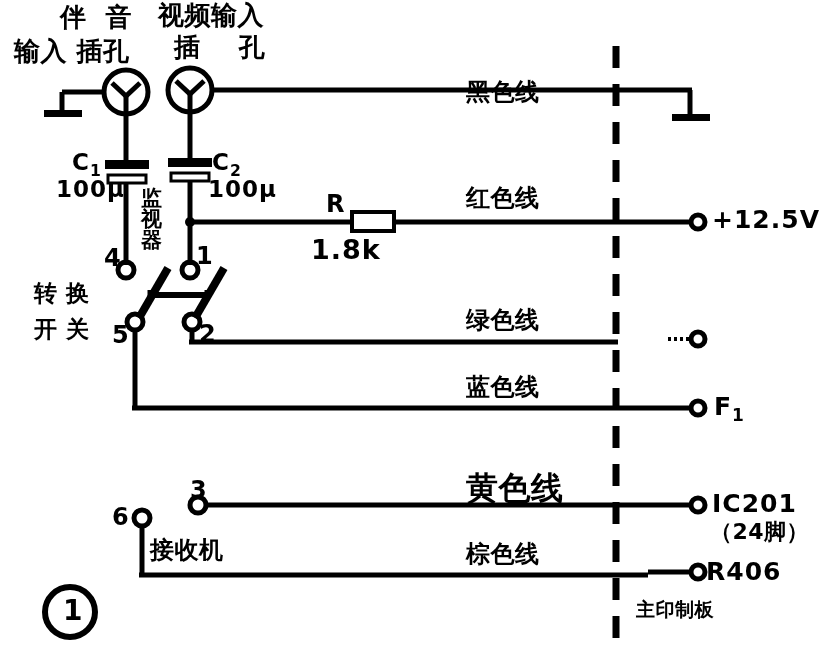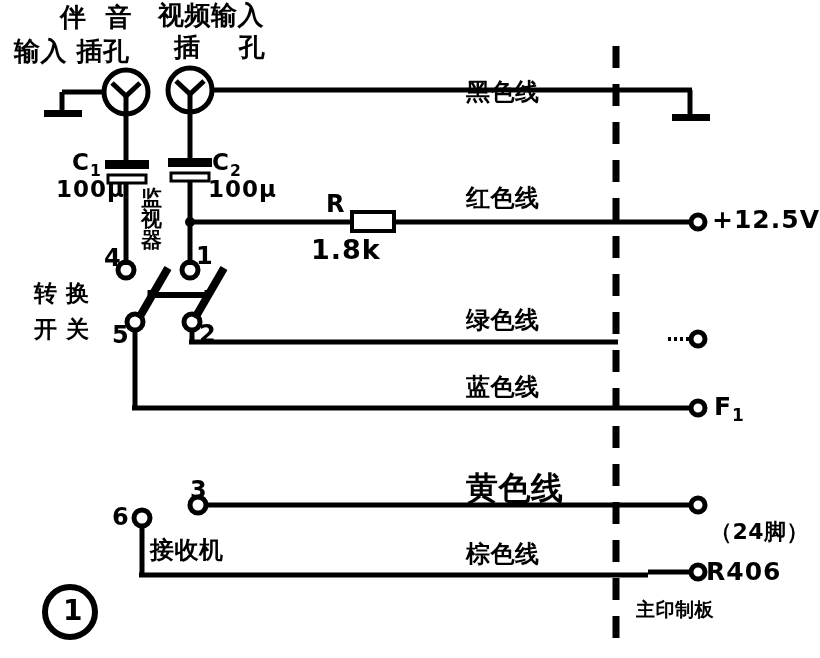--- a/index.html
+++ b/index.html
@@ -195,20 +195,21 @@
 
   <div class="lbl cn" style="left:466px; top:52px; font-size:24px;margin-top:28px;">黑色线</div>
   <div class="lbl cn" style="left:466px; top:186px; font-size:24px;">红色线</div>
   <div class="lbl cn" style="left:466px; top:308px; font-size:24px;">绿色线</div>
   <div class="lbl cn" style="left:466px; top:375px; font-size:24px;">蓝色线</div>
   <div class="lbl cn" style="left:466px; top:472px; font-size:32px;">黄色线</div>
   <div class="lbl cn" style="left:466px; top:542px; font-size:24px;">棕色线</div>
 
   <div class="lbl lat" style="left:712px; top:207px; font-size:25px;">+12.5V</div>
   <div class="lbl lat" style="left:714px; top:394px; font-size:25px;"><span>F</span><span class="sub">1</span></div>
+  <div class="lbl lat" style="left:712px; top:491px; font-size:25px;">IC201</div>
   <div class="lbl cn" style="left:710px; top:520px; font-size:22px;">（24脚）</div>
   <div class="lbl lat" style="left:706px; top:559px; font-size:25px;">R406</div>
 
   <div class="lbl cn" style="left:636px; top:600px; font-size:19px;">主印制板</div>
 
   <div class="lbl lat" style="left:63px; top:596px; font-size:28px;">1</div>
 
 </div>
 
 </body></html>

